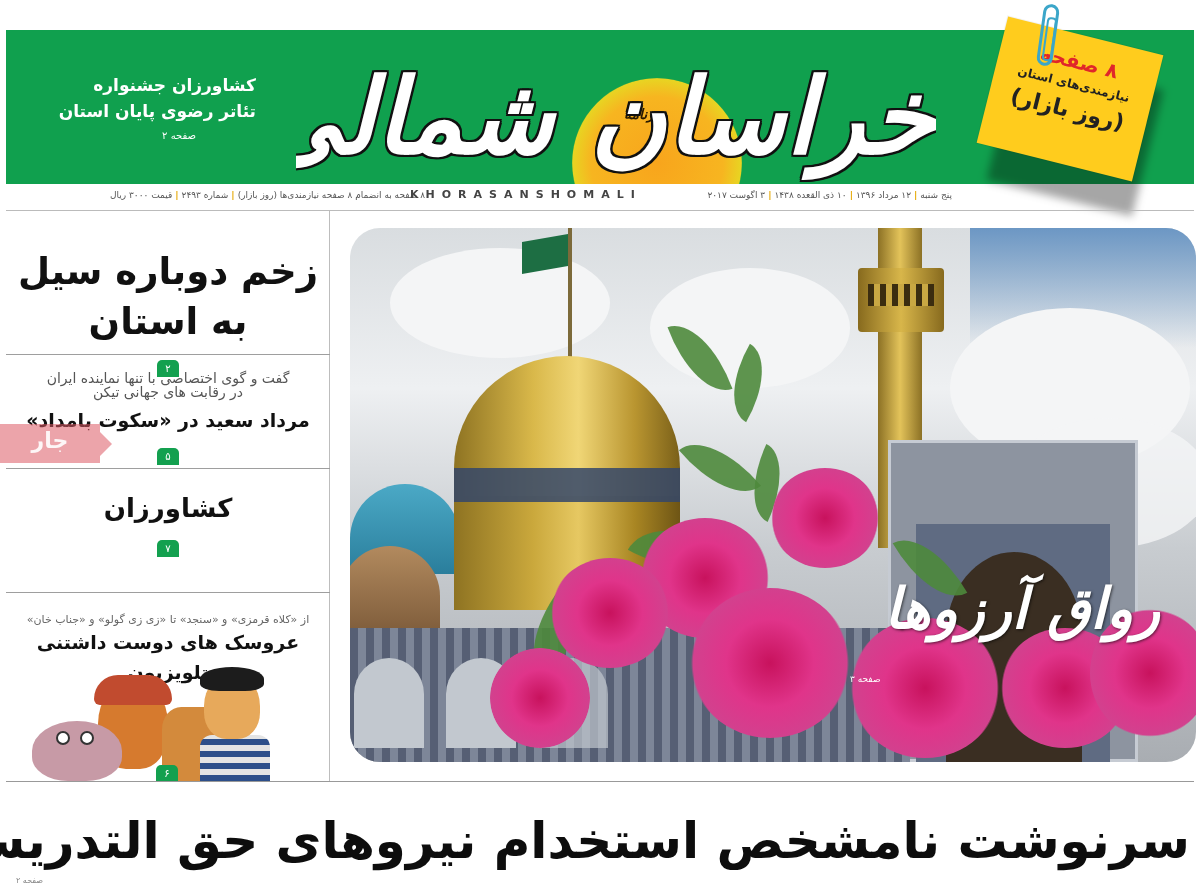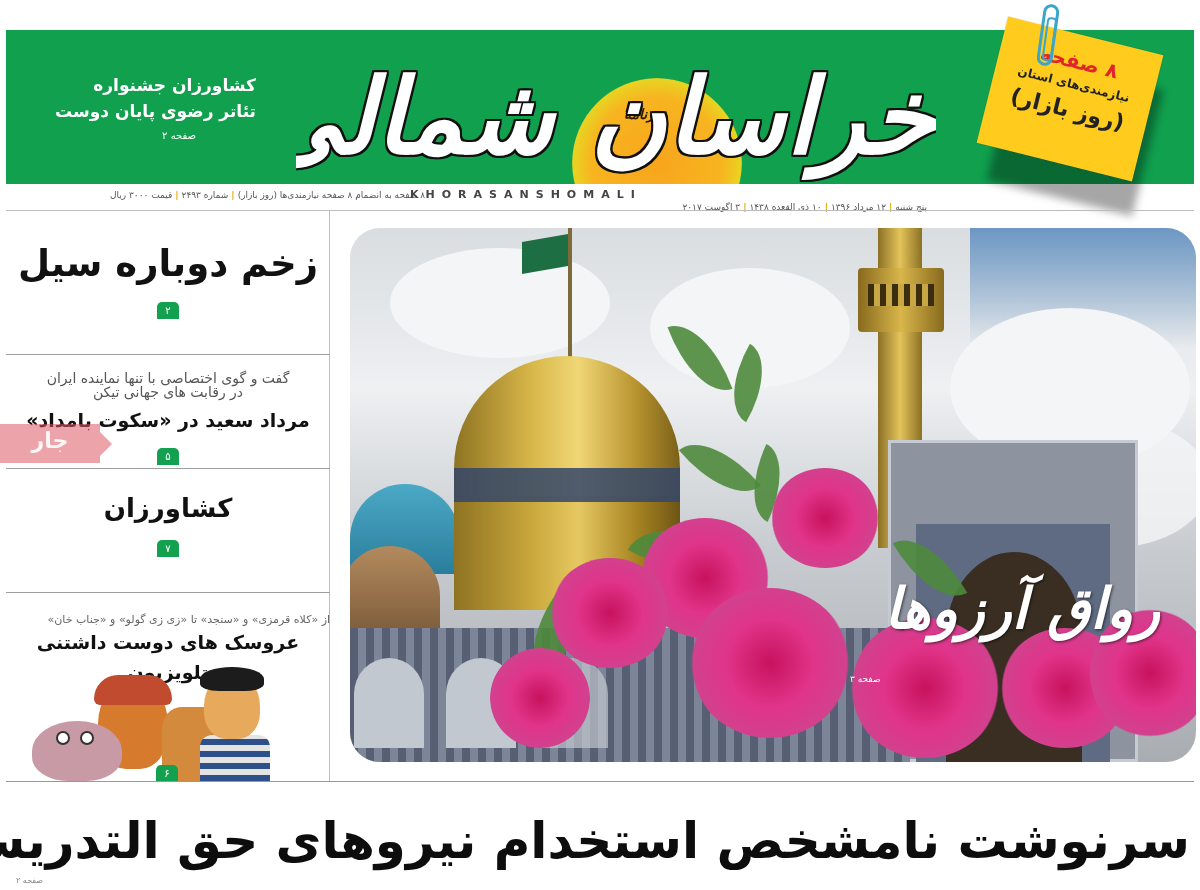--- a/index.html
+++ b/index.html
@@ -60,50 +60,50 @@
   .clip::after {
     content: ""; position: absolute; left: 2px; top: 10px; width: 6px; height: 40px;
     border: 2px solid #3ba6c9; border-radius: 4px;
   }
 
   
   .dateline {
     position: absolute; left: 110px; top: 188px; width: 1080px; height: 16px;
     font-size: 9px; color: #555; white-space: nowrap;
   }
-  .dateline .right { position: absolute; right: 263px; top: 2px; direction: rtl; margin-top: 12px; }
+  .dateline .right { position: absolute; right: 238px; top: 2px; direction: rtl; }
   .dateline .left { position: absolute; left: 0; top: 2px; direction: rtl; }
   .dateline .brand {
     position: absolute; left: 300px; top: 0px; font-family: "DejaVu Sans", sans-serif;
     font-weight: bold; letter-spacing: 7px; font-size: 11px; color: #444;
   }
   .sep { color: #e6a800; font-weight: bold; padding: 0 3px; }
 
   .rule-top { position: absolute; left: 6px; top: 210px; width: 1188px; height: 1px; background: #bbb; }
 
   
   .leftcol { position: absolute; left: 6px; top: 211px; width: 324px; height: 570px; border-right: 1px solid #bdbdbd; }
   .story { position: absolute; left: 0; width: 324px; direction: rtl; text-align: center; }
-  .story.s1 { top: 28px; }
+  .story.s1 { top: 36px; }
   .story.s1 .h { font-size: 37px; line-height: 50px; font-weight: bold; }
   .story .badge {
     display: inline-block; width: 22px; height: 17px; border-radius: 5px 5px 0 0;
     background: #13a04f; color: #fff; font-size: 10px; line-height: 17px; text-align: center;
   }
   .hr { position: absolute; left: 0; width: 324px; height: 1px; background: #9e9e9e; }
 
   .story.s2 { top: 160px; }
   .story .kicker { font-size: 14px; color: #555; line-height: 14px; }
   .story.s2 .h { font-size: 19px; line-height: 30px; font-weight: bold; margin-top: 6px; }
 
   .story.s3 { top: 278px; }
   .story.s3 .h { font-size: 26px; line-height: 38px; font-weight: bold; }
 
   .story.s4 { top: 402px; }
-  .story.s4 .kicker { font-size: 11px; color: #666; text-align: right; }
+  .story.s4 .kicker { font-size: 11px; color: #666; }
   .story.s4 .h { font-size: 19px; line-height: 30px; font-weight: bold; }
 
   .puppets { position: absolute; left: 26px; top: 460px; width: 260px; height: 110px; }
   .puppet { position: absolute; border-radius: 50% 50% 40% 40%; }
   .p1 { left: 0; top: 50px; width: 90px; height: 60px; background: #c79aa6; }
   .p1 .eye { position:absolute; width: 14px; height: 14px; border-radius:50%; background:#fff; border:2px solid #333; top: 10px; }
   .p2 { left: 66px; top: 8px; width: 70px; height: 90px; background: #d67a2e; }
   .p2 .scarf { position:absolute; left: -4px; top: -4px; width: 78px; height: 30px; border-radius: 40px 40px 10px 10px; background:#c14b2f; }
   .p3 { left: 130px; top: 36px; width: 64px; height: 74px; background: #d38a3c; border-radius: 30% 30% 20% 20%; }
   .p4 { left: 172px; top: 2px; width: 56px; height: 66px; background: #e7a95b; }
@@ -179,21 +179,21 @@
 
 <div class="masthead">
   <div class="sun-clip">
     <div class="sun"></div>
   </div>
   <div class="sun-label">روزنامه</div>
   <div class="logo">خراسان شمالی</div>
 
   <div class="mast-teaser">
     <div class="t1">کشاورزان جشنواره</div>
-    <div class="t2">تئاتر رضوی پایان دوست</div>
+    <div class="t2">تئاتر رضوی پایان استان</div>
     <div class="pg">صفحه ۲</div>
   </div>
 </div>
 
 <div class="note-shadow"></div>
 <div class="note">
   <div class="n1">۸ صفحه</div>
   <div class="n2">نیازمندی‌های استان</div>
   <div class="n3">(روز بازار)</div>
 </div>
@@ -206,20 +206,21 @@
   <div class="brand">KHORASANSHOMALI</div>
   <div class="right">
     <span>پنج شنبه</span><span class="sep">|</span><span>۱۲ مرداد ۱۳۹۶</span><span class="sep">|</span><span>۱۰ ذی القعده ۱۴۳۸</span><span class="sep">|</span><span>۳ اگوست ۲۰۱۷</span>
   </div>
 </div>
 <div class="rule-top"></div>
 
 <div class="leftcol">
   <div class="story s1">
     <div class="h">زخم دوباره سیل</div>
+    <div class="h">به استان</div>
     <div style="margin-top:10px"><span class="badge">۲</span></div>
   </div>
   <div class="hr" style="top:143px"></div>
 
   <div class="story s2">
     <div class="kicker">گفت و گوی اختصاصی با تنها نماینده ایران</div>
     <div class="kicker">در رقابت های جهانی تیکن</div>
     <div class="h">مرداد سعید در «سکوت بامداد»</div>
     <div style="margin-top:10px"><span class="badge">۵</span></div>
   </div>

